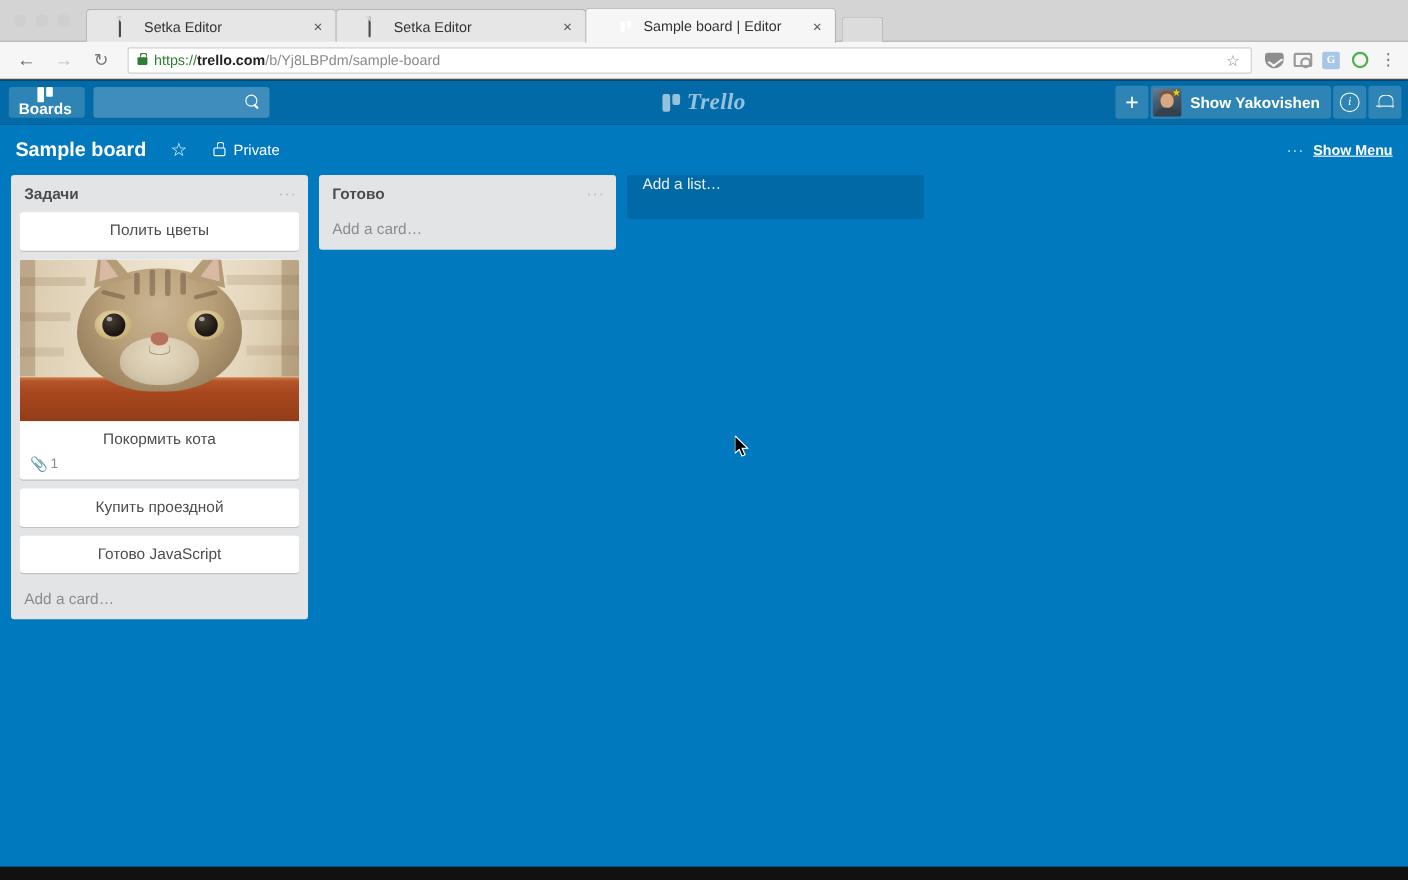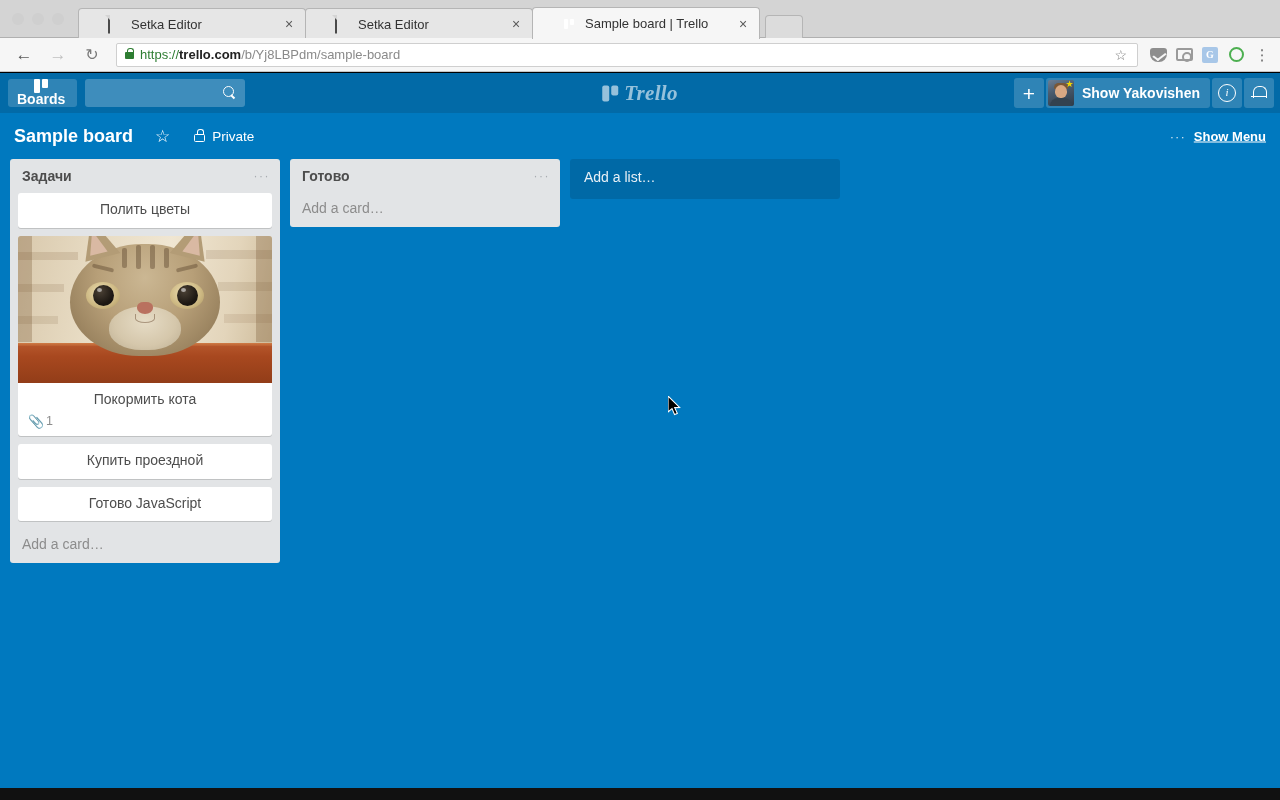--- a/index.html
+++ b/index.html
@@ -348,21 +348,21 @@
   }
   .attach-count { font-size: 12.5px; color: #8c8c8c; }
 
   .add-card {
     padding: 7px 12px 3px 12px; font-size: 14px; color: #8c8c8c;
   }
 
   .add-list {
     width: 270px; flex: 0 0 270px; height: 40px;
     background: rgba(0,0,0,0.13); border-radius: 3px;
-    display: flex; align-items: flex-end; padding: 14px 14px;
+    display: flex; align-items: flex-start; padding: 0 14px;
   }
   .add-list-label { color: #e8f0f6; font-size: 14px; }
 
   .bottom-bar {
     position: absolute; bottom: 0; left: 0; width: 1280px; height: 12px;
     background: #111;
   }
 
   .cursor { position: absolute; left: 668px; top: 396px; width: 14px; height: 21px; }
 </style>
@@ -383,21 +383,21 @@
         <span class="tab-title">Setka Editor</span>
         <span class="tab-close">×</span>
       </div>
       <div class="tab">
         <span class="tab-favicon"><span class="doc-icon"></span></span>
         <span class="tab-title">Setka Editor</span>
         <span class="tab-close">×</span>
       </div>
       <div class="tab active">
         <span class="tab-favicon"><span class="trello-fav"></span></span>
-        <span class="tab-title">Sample board | Trello</span>
+        <span class="tab-title">Sample board | Editor</span>
         <span class="tab-close">×</span>
       </div>
       <div class="tab-new"></div>
     </div>
   </div>
 
   <div class="browser-toolbar">
     <div class="nav-btn back">←</div>
     <div class="nav-btn fwd">→</div>
     <div class="nav-btn reload">↻</div>

